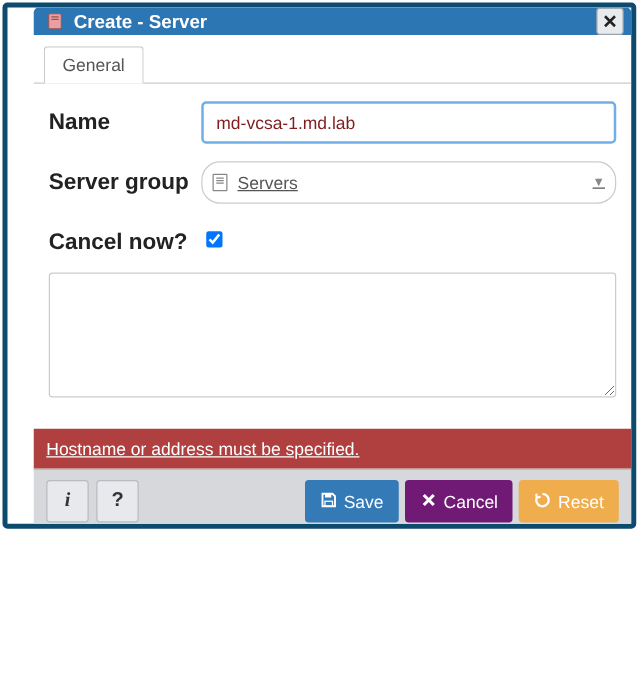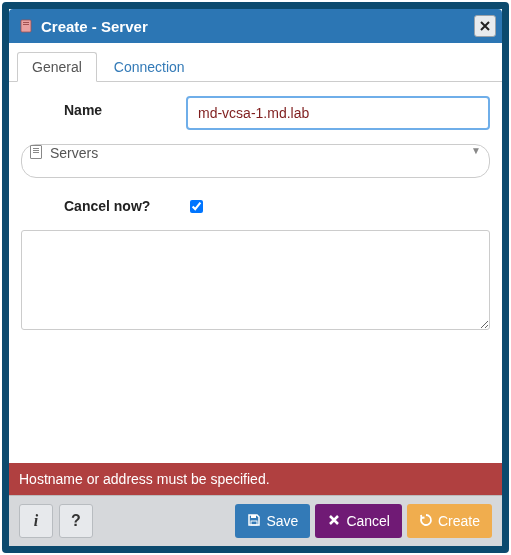--- a/index.html
+++ b/index.html
@@ -8,27 +8,28 @@
     padding: 0;
     font-family: "Helvetica Neue", Helvetica, Arial, sans-serif;
     font-size: 14px;
     color: #333;
     background: #fff;
     width: 511px;
     height: 555px;
     overflow: hidden;
   }
   .dialog {
-    border: 7px solid #0c4a6e;
+    border: 4px solid #0c4a6e;
     margin: 2px;
-    height: 551px;
+    height: 421px;
     display: flex;
     flex-direction: column;
     border-radius: 4px;
     overflow: hidden;
+    padding-left: 21px;
   }
   .titlebar {
     background: #2c76b4;
     color: #fff;
     height: 34px;
     display: flex;
     align-items: center;
     padding: 0 6px 0 10px;
     border-top-left-radius: 4px;
     border-top-right-radius: 4px;
@@ -54,21 +55,21 @@
     align-items: center;
     justify-content: center;
     cursor: pointer;
     color: #222;
     font-weight: bold;
   }
   .tabs {
     display: flex;
     border-bottom: 1px solid #ccc;
     padding: 8px 8px 0 8px;
-    gap: 2px;
+    gap: 12px;
   }
   .tab {
     padding: 6px 14px;
     border: 1px solid transparent;
     border-top-left-radius: 3px;
     border-top-right-radius: 3px;
     cursor: pointer;
     font-size: 14px;
     position: relative;
     top: 1px;
@@ -87,46 +88,47 @@
   }
   .form-row {
     display: flex;
     margin-bottom: 14px;
   }
   .form-label {
     width: 122px;
     font-weight: bold;
     color: #222;
     padding-top: 6px;
-    font-size: 14px;
-    margin-left: 43px;
+    font-size: 18px;
   }
   .form-control {
     flex: 1;
   }
   .text-input {
     width: 100%;
     height: 34px;
     padding: 4px 10px;
     font-size: 14px;
     border: 2px solid #6faee9;
     border-radius: 4px;
     outline: none;
     color: #7f1d1d;
   }
   .select-input {
     width: 100%;
     height: 34px;
     border: 1px solid #ccc;
     border-radius: 15px;
     display: flex;
+    align-items: center;
     padding: 0 8px;
     font-size: 14px;
     color: #555;
     cursor: pointer;
+    text-decoration: underline;
   }
   .select-icon {
     width: 12px;
     height: 14px;
     border: 1px solid #888;
     border-radius: 1px;
     margin-right: 8px;
     position: relative;
     display: inline-block;
   }
@@ -156,20 +158,21 @@
     padding: 6px;
     font-family: inherit;
     font-size: 14px;
     resize: both;
   }
   .error-bar {
     background: #b04040;
     color: #fff;
     padding: 8px 10px;
     font-size: 14px;
+    text-decoration: underline;
   }
   .footer {
     background: #d6d8db;
     padding: 8px 10px;
     display: flex;
     align-items: center;
     border-top: 1px solid #bbb;
   }
   .footer-left {
     display: flex;
@@ -230,33 +233,33 @@
       <span>
         <svg width="10" height="10" viewBox="0 0 10 10">
             <path d="M1 1 L9 9 M9 1 L1 9" stroke="#222" stroke-width="2"></path>
           </svg>
       </span>
     </div>
   </div>
 
   <div class="tabs">
     <div class="tab active">General</div>
-    <div class="tab inactive">Connection</div>
   </div>
 
   <div class="form-area">
 
     <div class="form-row">
       <div class="form-label">Name</div>
       <div class="form-control">
         <input class="text-input" type="text" value="md-vcsa-1.md.lab" style="">
       </div>
     </div>
 
     <div class="form-row">
+      <div class="form-label">Server group</div>
       <div class="form-control">
         <div class="select-input">
           <span class="select-icon"></span>
           <span>Servers</span>
           <span class="select-caret">▼</span>
         </div>
       </div>
     </div>
 
     <div class="form-row">
@@ -304,18 +307,18 @@
         </span>
         <span>Cancel</span>
       </button>
       <button class="btn btn-reset">
         <span>
           <svg viewBox="0 0 14 14">
               <path d="M7 2 a5 5 0 1 1 -4.5 2.8" fill="none" stroke="#fff" stroke-width="1.8"></path>
               <path d="M2 2 L2.5 5 L5.5 4.5" fill="none" stroke="#fff" stroke-width="1.8"></path>
             </svg>
         </span>
-        <span>Create</span>
+        <span>Reset</span>
       </button>
     </div>
   </div>
 
 </div>
 
 </body></html>

